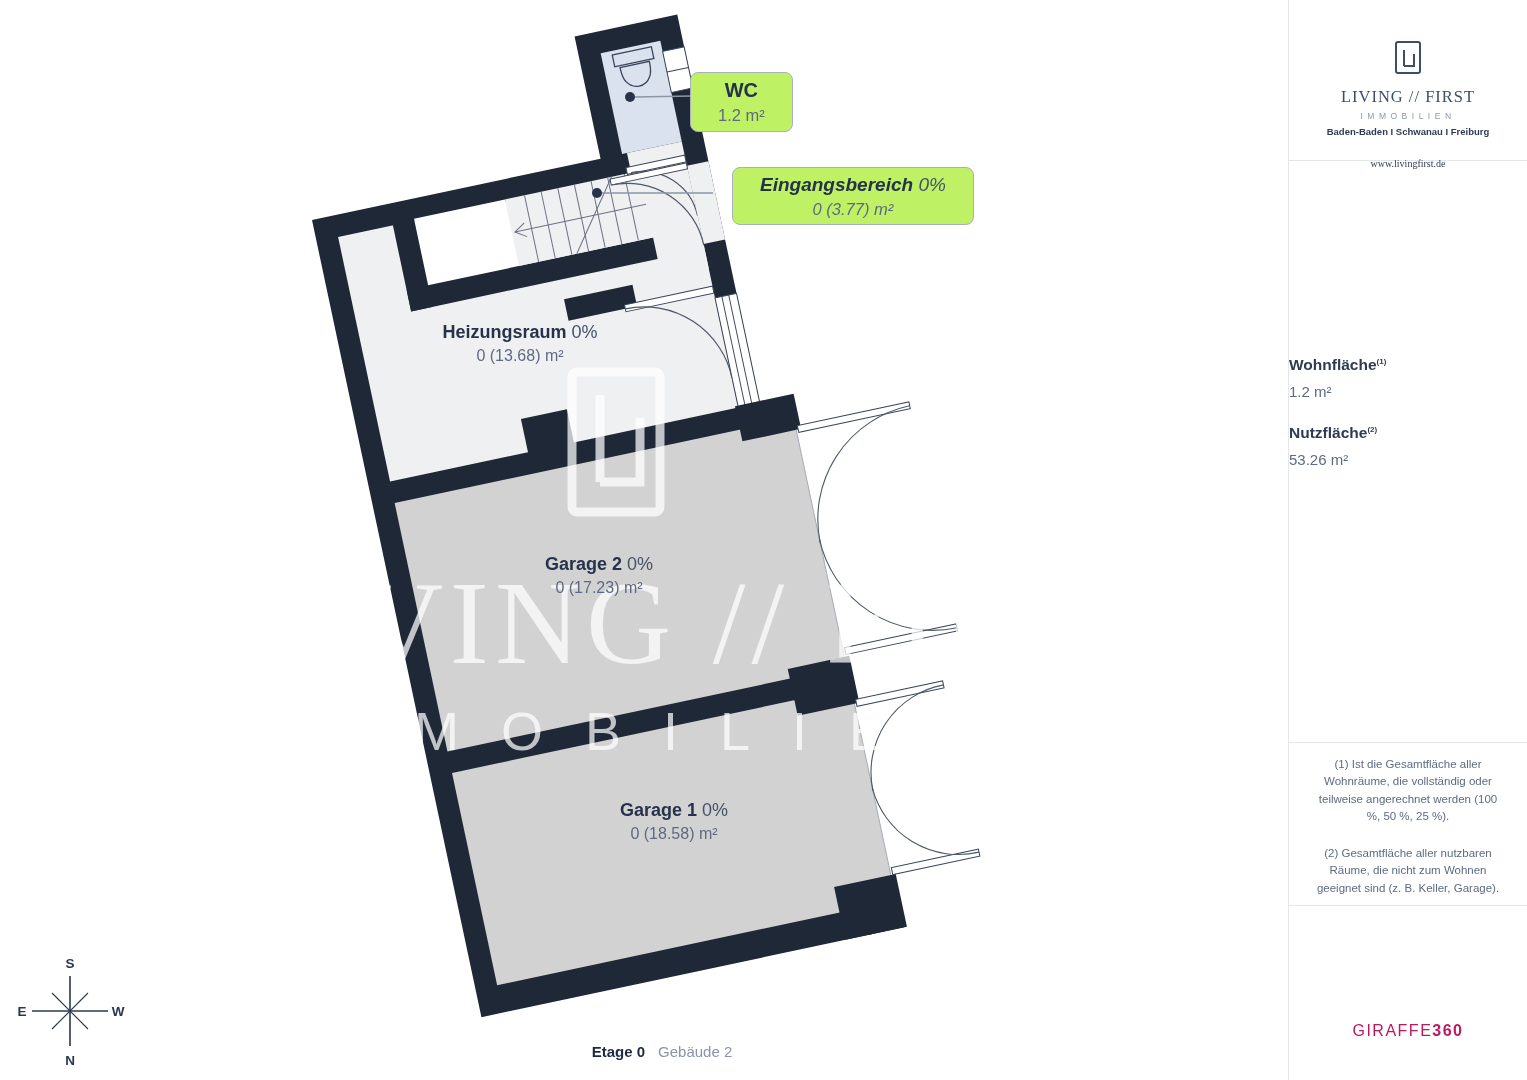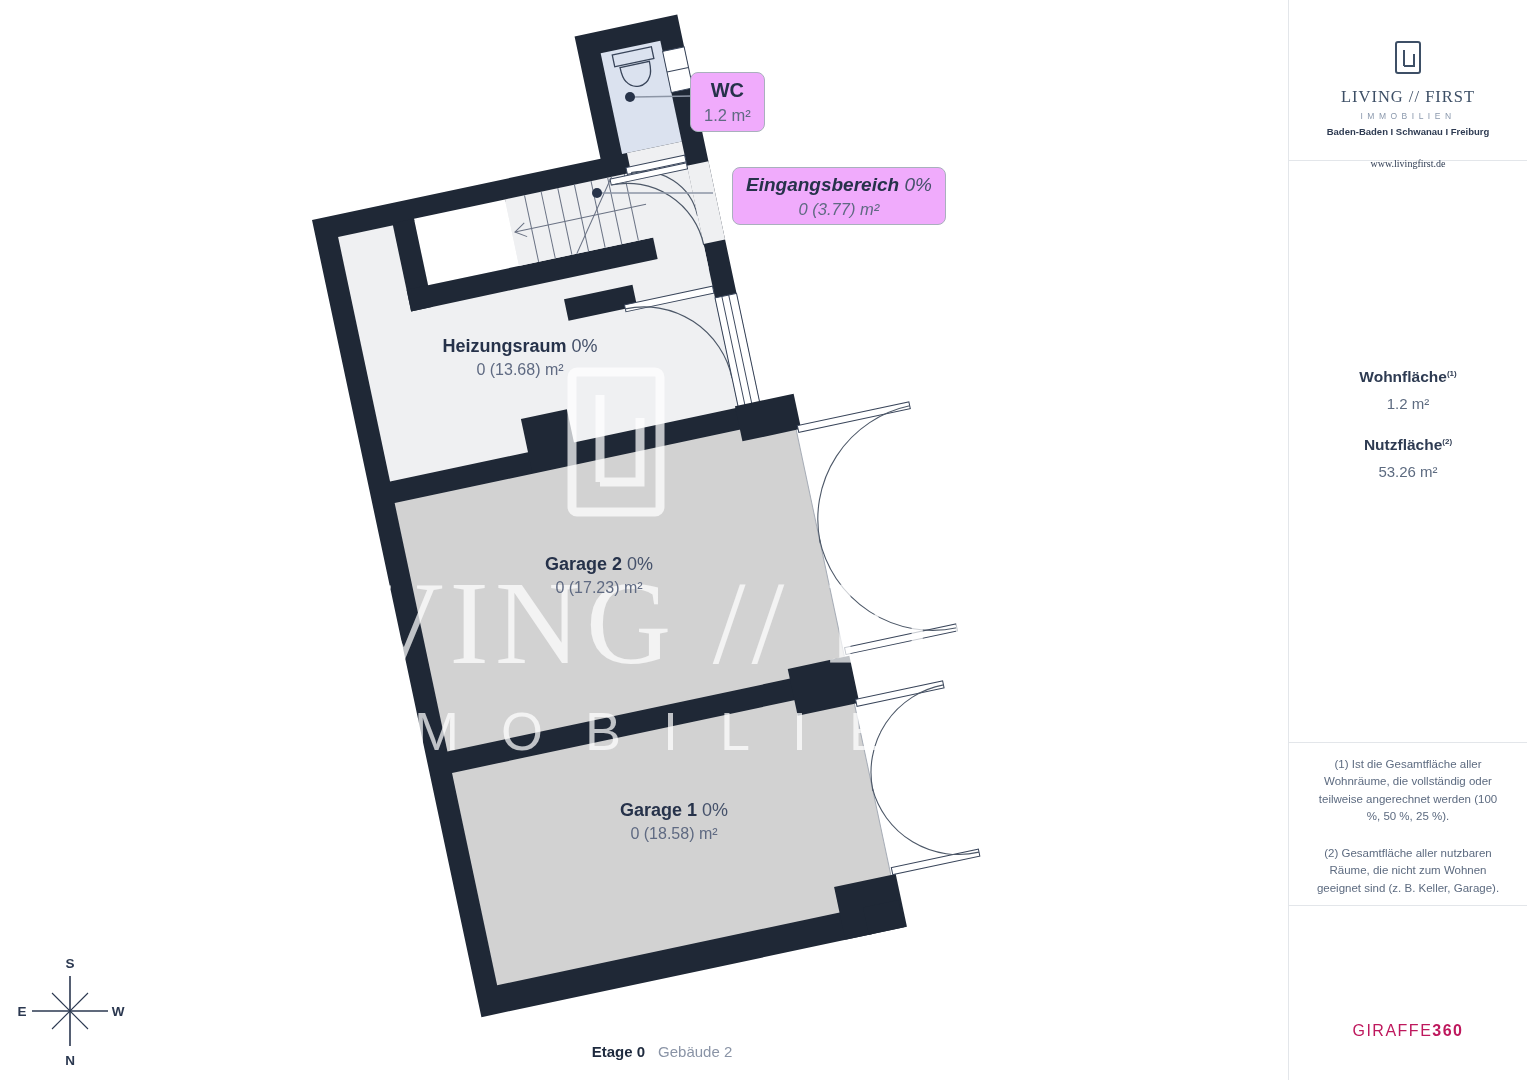--- a/index.html
+++ b/index.html
@@ -12,39 +12,39 @@
   .wm-line1{left:235px;top:556px;font-family:"Liberation Serif",serif;font-size:118px;letter-spacing:6px;}
   .wm-line2{left:270px;top:700px;font-size:54px;letter-spacing:42px;font-weight:400;}
   .wm-glyph{position:absolute;left:560px;top:360px;z-index:2;pointer-events:none;}
   .overlay-svg{position:absolute;left:0;top:0;z-index:3;}
   
   .room-label{position:absolute;z-index:4;text-align:center;line-height:1.25;}
   .rl-title{font-size:18px;color:#26324a;}
   .rl-name{font-weight:700;}
   .rl-pct{font-weight:400;color:#46526b;}
   .rl-area{font-size:16px;color:#5f6a82;margin-top:2px;}
-  .boxed{background:#f0abfc;border:1.5px solid #a9b0bd;border-radius:8px;padding:5px 13px;}
+  .boxed{background:#bef264;border:1.5px solid #a9b0bd;border-radius:8px;padding:5px 27px;}
   .boxed .rl-title{font-size:19px;}
   .boxed .rl-area{font-size:16.5px;}
   .wc-box .rl-title{font-size:20px;}
   
   .compass{position:absolute;left:14px;top:952px;z-index:4;}
   
   .floor-caption{position:absolute;left:552px;top:1043px;width:220px;text-align:center;z-index:4;font-size:15px;}
   .floor-caption .fc-floor{font-weight:700;color:#1e2a3e;}
   .floor-caption .fc-bldg{color:#8a94a6;margin-left:13px;}
   
   .sidebar{position:absolute;left:1288px;top:0;width:238px;height:1080px;border-left:1px solid #e3e6ea;background:#fff;}
   .sb-divider{position:absolute;left:0;width:100%;height:0;border-top:1px solid #e3e6ea;}
   .sb-logo{position:absolute;top:40px;left:0;width:100%;text-align:center;}
   .sb-brand{font-family:"Liberation Serif",serif;font-size:16.5px;letter-spacing:1px;color:#3d4f66;margin-top:7px;}
   .sb-immo{font-size:8.5px;letter-spacing:4.5px;color:#8b99ad;margin-top:4px;}
   .sb-loc{font-size:9.5px;font-weight:700;color:#2e3b52;margin-top:5px;}
   .sb-web{font-family:"Liberation Serif",serif;font-size:10px;color:#2e3b52;margin-top:21px;}
-  .sb-areas{position:absolute;top:368px;left:0;width:100%;text-align:center;color:#2e3b52;}
+  .sb-areas{position:absolute;top:356px;left:0;width:100%;color:#2e3b52;}
   .sb-area-label{font-size:15.5px;font-weight:700;}
   .sb-area-label sup{font-size:8px;font-weight:700;}
   .sb-area-value{font-size:15px;color:#5d6b80;margin:9px 0 24px 0;font-weight:400;}
   .sb-notes{position:absolute;top:756px;left:0;width:100%;}
   .sb-note{font-size:11.5px;color:#5d6b80;line-height:1.5;text-align:center;margin:0 24px 20px 24px;}
   .sb-disc{position:absolute;top:922px;left:0;width:100%;}
   .sb-brandmark{position:absolute;top:1022px;width:100%;text-align:center;font-size:16px;
                 letter-spacing:1.5px;color:#be185d;}
   .sb-brandmark .b360{font-weight:700;}
 </style>
@@ -168,21 +168,21 @@
       <div class="rl-area">1.2 m²</div>
     </div>
     <div class="room-label boxed" style="left:732px;top:167px;font-style:italic;">
       <div class="rl-title">
         <span class="rl-name">Eingangsbereich</span>
         <span class="rl-pct">0%</span>
       </div>
       <div class="rl-area">0 (3.77) m²</div>
     </div>
 
-    <div class="room-label" style="left:400px;top:321px;width:240px;margin-top:14px;">
+    <div class="room-label" style="left:400px;top:321px;width:240px;">
       <div class="rl-title">
         <span class="rl-name">Heizungsraum</span>
         <span class="rl-pct">0%</span>
       </div>
       <div class="rl-area">0 (13.68) m²</div>
     </div>
     <div class="room-label" style="left:479px;top:553px;width:240px;">
       <div class="rl-title">
         <span class="rl-name">Garage 2</span>
         <span class="rl-pct">0%</span>

